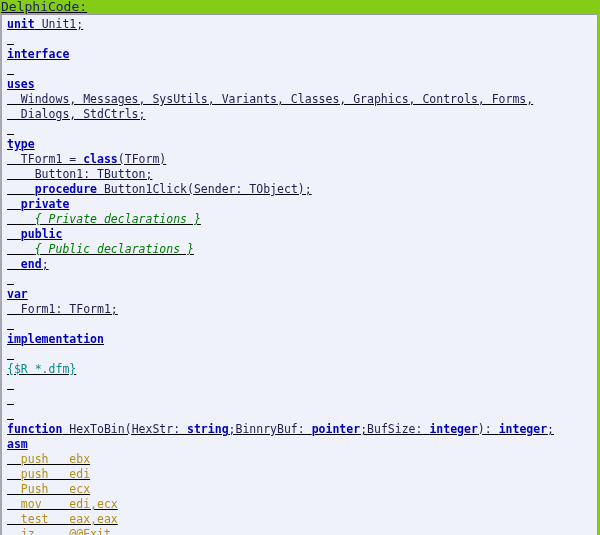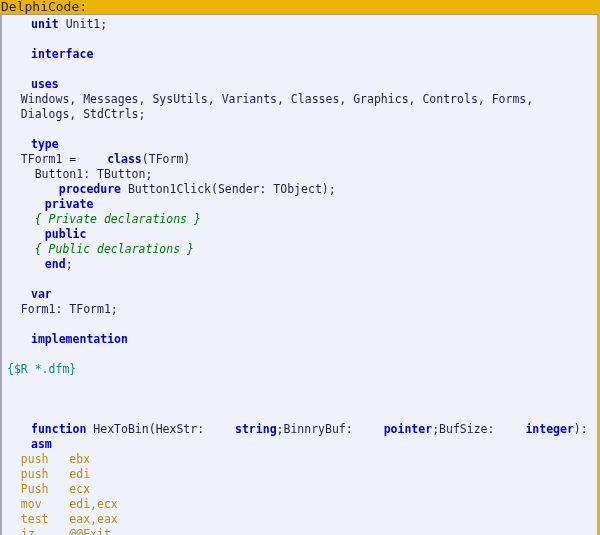--- a/index.html
+++ b/index.html
@@ -12,21 +12,22 @@
     width: 600px;
     height: 535px;
     overflow: hidden;
     font-family: "DejaVu Sans Mono", "Liberation Mono", monospace;
   }
 
   #page {
     width: 600px;
     height: 535px;
     position: relative;
-    background: #eab308;
+    background: #84cc16;
+    text-decoration: underline;
   }
 
   
   .page-title {
     font-family: "DejaVu Sans Mono", "Liberation Mono", monospace;
     font-size: 13px;
     line-height: 14px;
     color: #1c1c6e;
     padding: 0 0 0 1px;
     height: 14px;
@@ -56,21 +57,21 @@
     white-space: pre;
   }
 
   .line {
     height: 15px;
     white-space: pre;
     padding-left: 4px;
   }
 
   
-  .kw      { color: #0000bb; font-weight: bold; margin-left: 24px; }
+  .kw      { color: #0000bb; font-weight: bold; }
   .plain   { color: #1d1d4e; text-align: center; }
   .cmt     { color: #007a00; font-style: italic; }
   .dir     { color: #0a8a8a; text-align: center; }
   .asm     { color: #b38f1d; }
 </style>
 </head>
 <body>
 
 <div id="page">
 

